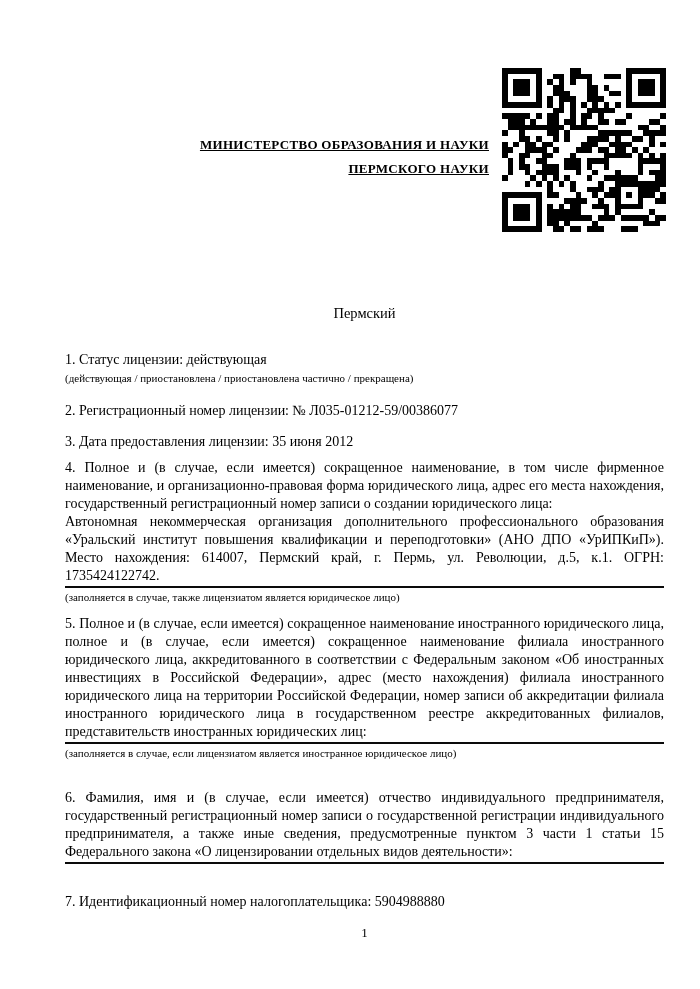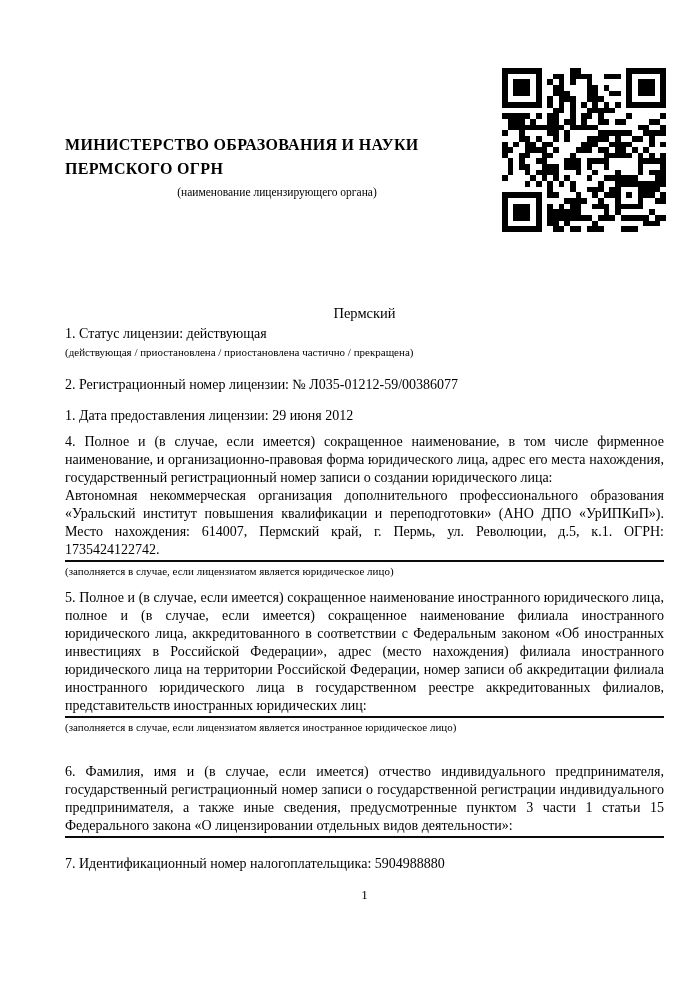--- a/index.html
+++ b/index.html
@@ -6,82 +6,82 @@
   .page {
     position:relative; width:700px; height:989px; margin:0 auto;
     background:#ffffff; color:#000;
     font-family:"Liberation Serif","DejaVu Serif",serif;
     overflow:hidden;
   }
   .qr { position:absolute; left:502px; top:68px; width:164px; height:164px; }
   .qr svg { display:block; width:164px; height:164px; }
   .ministry {
     position:absolute; left:65px; top:133px; width:424px;
-    text-align:left; font-weight:bold; font-size:16px; line-height:24px;
+    text-align:right; font-weight:bold; font-size:13px; line-height:24px;
     letter-spacing:0.3px;
+    text-decoration:underline;
   }
   .ministry-caption {
     position:absolute; left:65px; top:186px; width:424px;
     text-align:center; font-size:11.5px; line-height:13px;
   }
   .main {
     position:absolute; left:65px; top:303px; width:599px;
     font-size:14px; line-height:19px;
   }
   .intro { text-align:center; font-size:14.5px; line-height:21px; }
   .item { text-align:left; }
   .para { text-align:justify; line-height:18px; }
   .cap {
     font-size:11px; line-height:14px; 
     padding-right:68px; margin-top:2px;
   }
   .rule { height:2px; background:#0a0a0a; margin-top:1px; }
-  .i1 { }
+  .i1 { margin-top:26px; }
   .i2 { margin-top:16px; }
   .i3 { margin-top:12px; }
   .i4 { margin-top:8px; }
   .i5 { margin-top:11px; }
   .i6 { margin-top:29px; }
-  .i7 { margin-top:16px; }
+  .i7 { margin-top:28px; }
   .pagenum { margin-top:14px; text-align:center; font-size:13px; line-height:16px; }
 </style>
 </head>
 <body>
 
 <div class="page">
 
   <div class="qr">
     <svg id="qr-svg" viewBox="0 0 29 29" shape-rendering="crispEdges" xmlns="http://www.w3.org/2000/svg">
         <path d="M0 0h1v1h-1zM1 0h1v1h-1zM2 0h1v1h-1zM3 0h1v1h-1zM4 0h1v1h-1zM5 0h1v1h-1zM6 0h1v1h-1zM12 0h1v1h-1zM13 0h1v1h-1zM22 0h1v1h-1zM23 0h1v1h-1zM24 0h1v1h-1zM25 0h1v1h-1zM26 0h1v1h-1zM27 0h1v1h-1zM28 0h1v1h-1zM0 1h1v1h-1zM6 1h1v1h-1zM9 1h1v1h-1zM10 1h1v1h-1zM12 1h1v1h-1zM13 1h1v1h-1zM14 1h1v1h-1zM15 1h1v1h-1zM18 1h1v1h-1zM19 1h1v1h-1zM20 1h1v1h-1zM22 1h1v1h-1zM28 1h1v1h-1zM0 2h1v1h-1zM2 2h1v1h-1zM3 2h1v1h-1zM4 2h1v1h-1zM6 2h1v1h-1zM8 2h1v1h-1zM10 2h1v1h-1zM12 2h1v1h-1zM15 2h1v1h-1zM22 2h1v1h-1zM24 2h1v1h-1zM25 2h1v1h-1zM26 2h1v1h-1zM28 2h1v1h-1zM0 3h1v1h-1zM2 3h1v1h-1zM3 3h1v1h-1zM4 3h1v1h-1zM6 3h1v1h-1zM9 3h1v1h-1zM10 3h1v1h-1zM15 3h1v1h-1zM16 3h1v1h-1zM18 3h1v1h-1zM22 3h1v1h-1zM24 3h1v1h-1zM25 3h1v1h-1zM26 3h1v1h-1zM28 3h1v1h-1zM0 4h1v1h-1zM2 4h1v1h-1zM3 4h1v1h-1zM4 4h1v1h-1zM6 4h1v1h-1zM9 4h1v1h-1zM10 4h1v1h-1zM11 4h1v1h-1zM15 4h1v1h-1zM16 4h1v1h-1zM19 4h1v1h-1zM20 4h1v1h-1zM22 4h1v1h-1zM24 4h1v1h-1zM25 4h1v1h-1zM26 4h1v1h-1zM28 4h1v1h-1zM0 5h1v1h-1zM6 5h1v1h-1zM8 5h1v1h-1zM10 5h1v1h-1zM11 5h1v1h-1zM12 5h1v1h-1zM15 5h1v1h-1zM16 5h1v1h-1zM17 5h1v1h-1zM22 5h1v1h-1zM28 5h1v1h-1zM0 6h1v1h-1zM1 6h1v1h-1zM2 6h1v1h-1zM3 6h1v1h-1zM4 6h1v1h-1zM5 6h1v1h-1zM6 6h1v1h-1zM8 6h1v1h-1zM10 6h1v1h-1zM12 6h1v1h-1zM14 6h1v1h-1zM16 6h1v1h-1zM18 6h1v1h-1zM20 6h1v1h-1zM22 6h1v1h-1zM23 6h1v1h-1zM24 6h1v1h-1zM25 6h1v1h-1zM26 6h1v1h-1zM27 6h1v1h-1zM28 6h1v1h-1zM9 7h1v1h-1zM10 7h1v1h-1zM12 7h1v1h-1zM15 7h1v1h-1zM16 7h1v1h-1zM17 7h1v1h-1zM18 7h1v1h-1zM19 7h1v1h-1zM0 8h1v1h-1zM1 8h1v1h-1zM2 8h1v1h-1zM3 8h1v1h-1zM4 8h1v1h-1zM6 8h1v1h-1zM8 8h1v1h-1zM9 8h1v1h-1zM12 8h1v1h-1zM14 8h1v1h-1zM15 8h1v1h-1zM17 8h1v1h-1zM22 8h1v1h-1zM28 8h1v1h-1zM1 9h1v1h-1zM2 9h1v1h-1zM3 9h1v1h-1zM5 9h1v1h-1zM8 9h1v1h-1zM9 9h1v1h-1zM11 9h1v1h-1zM12 9h1v1h-1zM14 9h1v1h-1zM17 9h1v1h-1zM18 9h1v1h-1zM20 9h1v1h-1zM21 9h1v1h-1zM26 9h1v1h-1zM27 9h1v1h-1zM1 10h1v1h-1zM2 10h1v1h-1zM3 10h1v1h-1zM4 10h1v1h-1zM5 10h1v1h-1zM6 10h1v1h-1zM7 10h1v1h-1zM8 10h1v1h-1zM9 10h1v1h-1zM10 10h1v1h-1zM12 10h1v1h-1zM13 10h1v1h-1zM14 10h1v1h-1zM15 10h1v1h-1zM16 10h1v1h-1zM24 10h1v1h-1zM25 10h1v1h-1zM28 10h1v1h-1zM0 11h1v1h-1zM3 11h1v1h-1zM8 11h1v1h-1zM9 11h1v1h-1zM11 11h1v1h-1zM17 11h1v1h-1zM18 11h1v1h-1zM19 11h1v1h-1zM20 11h1v1h-1zM21 11h1v1h-1zM22 11h1v1h-1zM25 11h1v1h-1zM26 11h1v1h-1zM27 11h1v1h-1zM28 11h1v1h-1zM3 12h1v1h-1zM4 12h1v1h-1zM6 12h1v1h-1zM9 12h1v1h-1zM11 12h1v1h-1zM15 12h1v1h-1zM16 12h1v1h-1zM17 12h1v1h-1zM18 12h1v1h-1zM20 12h1v1h-1zM23 12h1v1h-1zM24 12h1v1h-1zM26 12h1v1h-1zM0 13h1v1h-1zM2 13h1v1h-1zM4 13h1v1h-1zM5 13h1v1h-1zM7 13h1v1h-1zM8 13h1v1h-1zM14 13h1v1h-1zM15 13h1v1h-1zM16 13h1v1h-1zM19 13h1v1h-1zM20 13h1v1h-1zM21 13h1v1h-1zM22 13h1v1h-1zM26 13h1v1h-1zM28 13h1v1h-1zM0 14h1v1h-1zM1 14h1v1h-1zM4 14h1v1h-1zM5 14h1v1h-1zM6 14h1v1h-1zM7 14h1v1h-1zM9 14h1v1h-1zM13 14h1v1h-1zM14 14h1v1h-1zM15 14h1v1h-1zM17 14h1v1h-1zM18 14h1v1h-1zM20 14h1v1h-1zM21 14h1v1h-1zM23 14h1v1h-1zM25 14h1v1h-1zM0 15h1v1h-1zM3 15h1v1h-1zM4 15h1v1h-1zM7 15h1v1h-1zM8 15h1v1h-1zM12 15h1v1h-1zM18 15h1v1h-1zM19 15h1v1h-1zM20 15h1v1h-1zM21 15h1v1h-1zM22 15h1v1h-1zM24 15h1v1h-1zM26 15h1v1h-1zM28 15h1v1h-1zM1 16h1v1h-1zM3 16h1v1h-1zM6 16h1v1h-1zM7 16h1v1h-1zM11 16h1v1h-1zM12 16h1v1h-1zM13 16h1v1h-1zM15 16h1v1h-1zM16 16h1v1h-1zM17 16h1v1h-1zM18 16h1v1h-1zM24 16h1v1h-1zM25 16h1v1h-1zM26 16h1v1h-1zM27 16h1v1h-1zM28 16h1v1h-1zM1 17h1v1h-1zM3 17h1v1h-1zM4 17h1v1h-1zM7 17h1v1h-1zM8 17h1v1h-1zM9 17h1v1h-1zM11 17h1v1h-1zM12 17h1v1h-1zM13 17h1v1h-1zM15 17h1v1h-1zM18 17h1v1h-1zM24 17h1v1h-1zM28 17h1v1h-1zM1 18h1v1h-1zM4 18h1v1h-1zM6 18h1v1h-1zM7 18h1v1h-1zM8 18h1v1h-1zM9 18h1v1h-1zM13 18h1v1h-1zM16 18h1v1h-1zM20 18h1v1h-1zM24 18h1v1h-1zM26 18h1v1h-1zM27 18h1v1h-1zM28 18h1v1h-1zM0 19h1v1h-1zM5 19h1v1h-1zM7 19h1v1h-1zM9 19h1v1h-1zM11 19h1v1h-1zM15 19h1v1h-1zM18 19h1v1h-1zM19 19h1v1h-1zM20 19h1v1h-1zM21 19h1v1h-1zM22 19h1v1h-1zM23 19h1v1h-1zM27 19h1v1h-1zM28 19h1v1h-1zM4 20h1v1h-1zM6 20h1v1h-1zM8 20h1v1h-1zM10 20h1v1h-1zM12 20h1v1h-1zM17 20h1v1h-1zM20 20h1v1h-1zM21 20h1v1h-1zM22 20h1v1h-1zM23 20h1v1h-1zM24 20h1v1h-1zM25 20h1v1h-1zM26 20h1v1h-1zM27 20h1v1h-1zM28 20h1v1h-1zM8 21h1v1h-1zM12 21h1v1h-1zM15 21h1v1h-1zM16 21h1v1h-1zM17 21h1v1h-1zM19 21h1v1h-1zM20 21h1v1h-1zM24 21h1v1h-1zM25 21h1v1h-1zM26 21h1v1h-1zM27 21h1v1h-1zM0 22h1v1h-1zM1 22h1v1h-1zM2 22h1v1h-1zM3 22h1v1h-1zM4 22h1v1h-1zM5 22h1v1h-1zM6 22h1v1h-1zM8 22h1v1h-1zM9 22h1v1h-1zM13 22h1v1h-1zM16 22h1v1h-1zM18 22h1v1h-1zM19 22h1v1h-1zM20 22h1v1h-1zM22 22h1v1h-1zM24 22h1v1h-1zM25 22h1v1h-1zM26 22h1v1h-1zM28 22h1v1h-1zM0 23h1v1h-1zM6 23h1v1h-1zM11 23h1v1h-1zM12 23h1v1h-1zM13 23h1v1h-1zM14 23h1v1h-1zM17 23h1v1h-1zM20 23h1v1h-1zM24 23h1v1h-1zM27 23h1v1h-1zM28 23h1v1h-1zM0 24h1v1h-1zM2 24h1v1h-1zM3 24h1v1h-1zM4 24h1v1h-1zM6 24h1v1h-1zM8 24h1v1h-1zM10 24h1v1h-1zM12 24h1v1h-1zM13 24h1v1h-1zM16 24h1v1h-1zM17 24h1v1h-1zM18 24h1v1h-1zM20 24h1v1h-1zM21 24h1v1h-1zM22 24h1v1h-1zM23 24h1v1h-1zM24 24h1v1h-1zM0 25h1v1h-1zM2 25h1v1h-1zM3 25h1v1h-1zM4 25h1v1h-1zM6 25h1v1h-1zM8 25h1v1h-1zM9 25h1v1h-1zM10 25h1v1h-1zM11 25h1v1h-1zM12 25h1v1h-1zM13 25h1v1h-1zM18 25h1v1h-1zM20 25h1v1h-1zM26 25h1v1h-1zM0 26h1v1h-1zM2 26h1v1h-1zM3 26h1v1h-1zM4 26h1v1h-1zM6 26h1v1h-1zM8 26h1v1h-1zM9 26h1v1h-1zM10 26h1v1h-1zM11 26h1v1h-1zM12 26h1v1h-1zM13 26h1v1h-1zM14 26h1v1h-1zM15 26h1v1h-1zM17 26h1v1h-1zM18 26h1v1h-1zM19 26h1v1h-1zM21 26h1v1h-1zM22 26h1v1h-1zM23 26h1v1h-1zM24 26h1v1h-1zM25 26h1v1h-1zM27 26h1v1h-1zM28 26h1v1h-1zM0 27h1v1h-1zM6 27h1v1h-1zM8 27h1v1h-1zM9 27h1v1h-1zM11 27h1v1h-1zM16 27h1v1h-1zM25 27h1v1h-1zM26 27h1v1h-1zM27 27h1v1h-1zM0 28h1v1h-1zM1 28h1v1h-1zM2 28h1v1h-1zM3 28h1v1h-1zM4 28h1v1h-1zM5 28h1v1h-1zM6 28h1v1h-1zM9 28h1v1h-1zM10 28h1v1h-1zM12 28h1v1h-1zM13 28h1v1h-1zM15 28h1v1h-1zM16 28h1v1h-1zM17 28h1v1h-1zM21 28h1v1h-1zM22 28h1v1h-1zM23 28h1v1h-1z" fill="#000"></path>
       </svg>
   </div>
 
   <div class="ministry">
     <div>МИНИСТЕРСТВО ОБРАЗОВАНИЯ И НАУКИ</div>
-    <div>ПЕРМСКОГО ОГРН</div>
+    <div>ПЕРМСКОГО НАУКИ</div>
   </div>
-  <div class="ministry-caption">(наименование лицензирующего органа)</div>
 
   <div class="main">
 
     <div class="intro">
       <div>Пермский</div>
     </div>
 
     <div class="item i1">1. Статус лицензии: действующая</div>
     <div class="cap">(действующая / приостановлена / приостановлена частично / прекращена)</div>
 
     <div class="item i2">2. Регистрационный номер лицензии: № Л035-01212-59/00386077</div>
 
-    <div class="item i3">1. Дата предоставления лицензии: 29 июня 2012</div>
+    <div class="item i3">3. Дата предоставления лицензии: 35 июня 2012</div>
 
     <div class="para i4">4. Полное и (в случае, если имеется) сокращенное наименование, в том числе фирменное наименование, и организационно-правовая форма юридического лица, адрес его места нахождения, государственный регистрационный номер записи о создании юридического лица:</div>
     <div class="para">Автономная некоммерческая организация дополнительного профессионального образования «Уральский институт повышения квалификации и переподготовки» (АНО ДПО «УрИПКиП»). Место нахождения: 614007, Пермский край, г. Пермь, ул. Революции, д.5, к.1. ОГРН: 1735424122742.</div>
     <div class="rule"></div>
-    <div class="cap">(заполняется в случае, если лицензиатом является юридическое лицо)</div>
+    <div class="cap">(заполняется в случае, также лицензиатом является юридическое лицо)</div>
 
     <div class="para i5">5. Полное и (в случае, если имеется) сокращенное наименование иностранного юридического лица, полное и (в случае, если имеется) сокращенное наименование филиала иностранного юридического лица, аккредитованного в соответствии с Федеральным законом «Об иностранных инвестициях в Российской Федерации», адрес (место нахождения) филиала иностранного юридического лица на территории Российской Федерации, номер записи об аккредитации филиала иностранного юридического лица в государственном реестре аккредитованных филиалов, представительств иностранных юридических лиц:</div>
     <div class="rule"></div>
     <div class="cap">(заполняется в случае, если лицензиатом является иностранное юридическое лицо)</div>
 
     <div class="para i6">6. Фамилия, имя и (в случае, если имеется) отчество индивидуального предпринимателя, государственный регистрационный номер записи о государственной регистрации индивидуального предпринимателя, а также иные сведения, предусмотренные пунктом 3 части 1 статьи 15 Федерального закона «О лицензировании отдельных видов деятельности»:</div>
     <div class="rule"></div>
 
     <div class="item i7">7. Идентификационный номер налогоплательщика: 5904988880</div>
 

